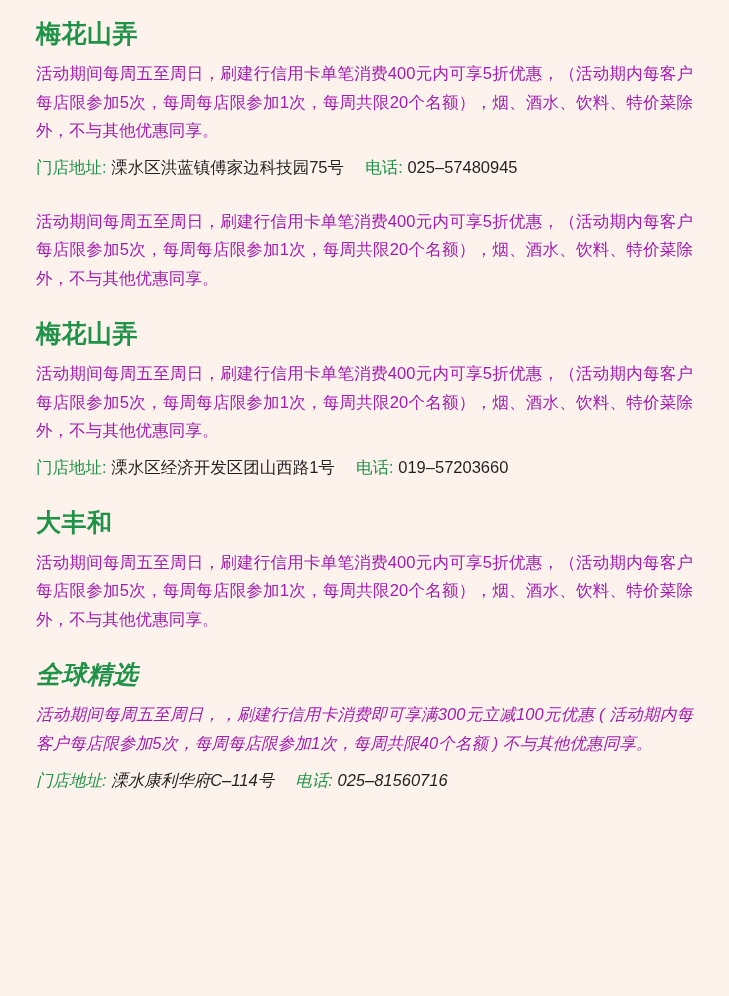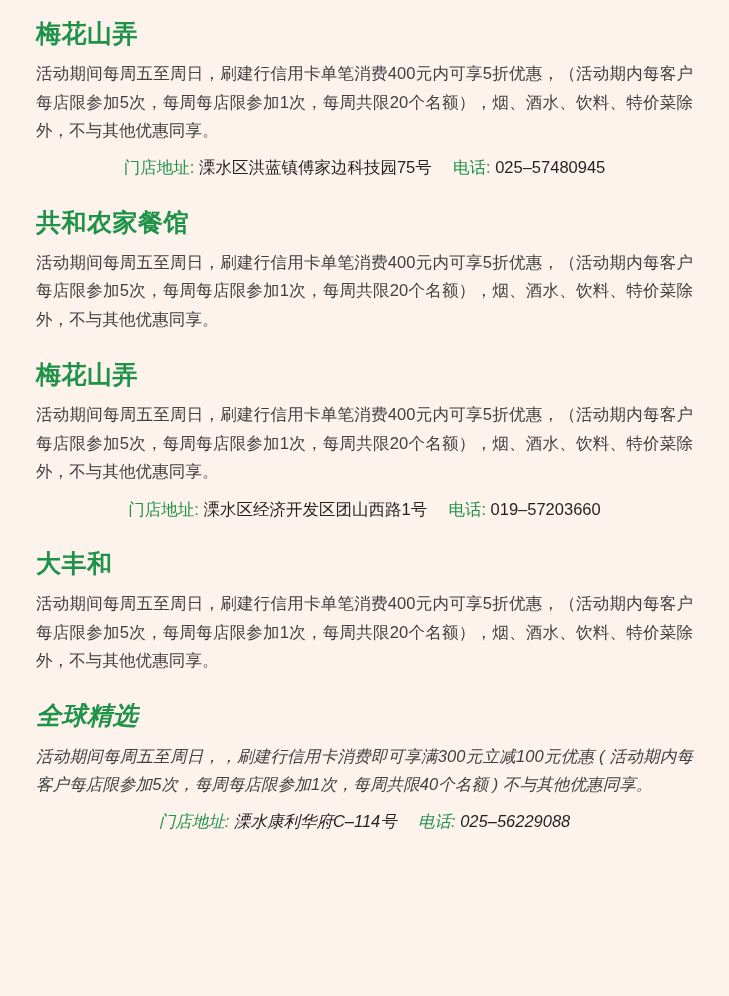--- a/index.html
+++ b/index.html
@@ -33,32 +33,31 @@
     font-size: 25px;
     font-weight: bold;
     color: #1e9347;
     letter-spacing: 0.5px;
     line-height: 1.25;
     margin: 0 0 10px 0;
   }
   .m-desc {
     font-size: 16.5px;
     line-height: 1.72;
-    color: #404040;
+    color: #a21caf;
     margin: 0 0 10px 0;
     text-align: justify;
     text-justify: inter-ideograph;
     letter-spacing: 0.1px;
   }
   .m-contact {
     font-size: 16.5px;
     line-height: 1.6;
     margin: 0;
     white-space: nowrap;
-    text-align: center;
   }
   .label-addr,
   .label-tel {
     color: #1e9347;
   }
   .val-addr,
   .val-tel {
     color: #231f20;
   }
   .gap-sm {
@@ -77,21 +76,20 @@
     <p class="m-contact">
       <span class="label-addr">门店地址:</span>
       <span class="val-addr">溧水区洪蓝镇傅家边科技园75号</span>
       <span class="gap-sm"></span>
       <span class="label-tel">电话:</span>
       <span class="val-tel">025–57480945</span>
     </p>
   </div>
 
   <div class="merchant">
-    <h2 class="m-name">共和农家餐馆</h2>
     <p class="m-desc">活动期间每周五至周日，刷建行信用卡单笔消费400元内可享5折优惠，（活动期内每客户每店限参加5次，每周每店限参加1次，每周共限20个名额），烟、酒水、饮料、特价菜除外，不与其他优惠同享。</p>
   </div>
 
   <div class="merchant">
     <h2 class="m-name">梅花山弄</h2>
     <p class="m-desc">活动期间每周五至周日，刷建行信用卡单笔消费400元内可享5折优惠，（活动期内每客户每店限参加5次，每周每店限参加1次，每周共限20个名额），烟、酒水、饮料、特价菜除外，不与其他优惠同享。</p>
     <p class="m-contact">
       <span class="label-addr">门店地址:</span>
       <span class="val-addr">溧水区经济开发区团山西路1号</span>
       <span class="gap-sm"></span>
@@ -106,17 +104,17 @@
   </div>
 
   <div class="merchant">
     <h2 class="m-name">全球精选</h2>
     <p class="m-desc">活动期间每周五至周日，，刷建行信用卡消费即可享满300元立减100元优惠 ( 活动期内每客户每店限参加5次，每周每店限参加1次，每周共限40个名额 ) 不与其他优惠同享。</p>
     <p class="m-contact">
       <span class="label-addr">门店地址:</span>
       <span class="val-addr">溧水康利华府C–114号</span>
       <span class="gap-sm"></span>
       <span class="label-tel">电话:</span>
-      <span class="val-tel">025–56229088</span>
+      <span class="val-tel">025–81560716</span>
     </p>
   </div>
 
 </div>
 
 </body></html>

